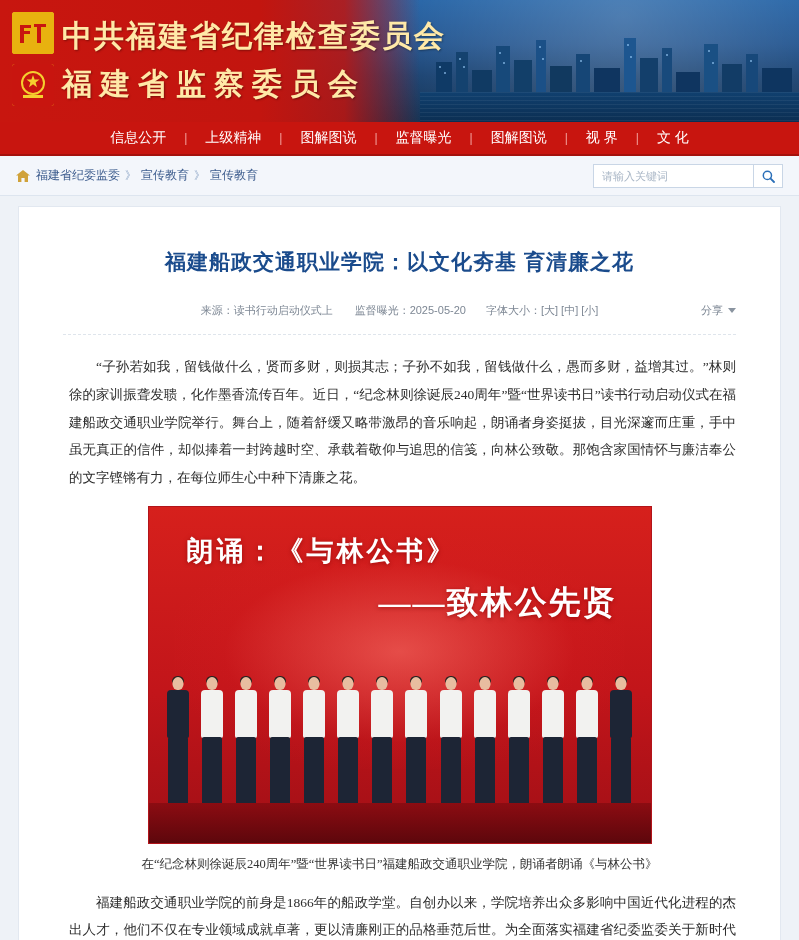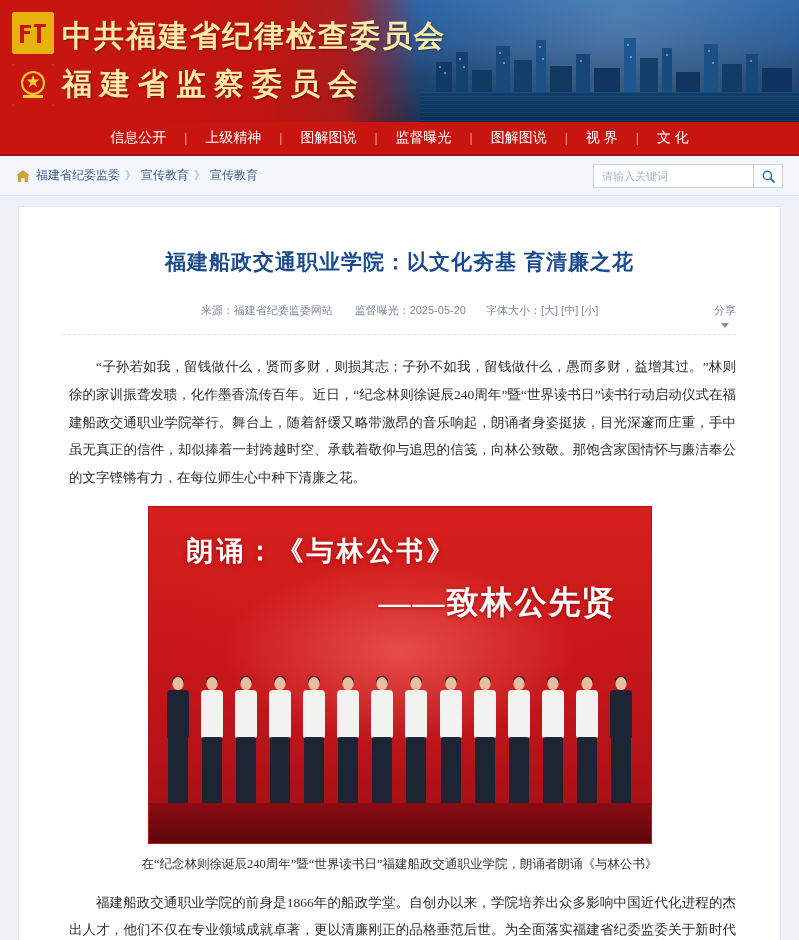--- a/index.html
+++ b/index.html
@@ -155,21 +155,21 @@
     margin-bottom: 4px;
   }
   .meta {
     font-size: 11px;
     color: #7d8794;
     white-space: nowrap;
   }
   .share {
     position: absolute; right: 0; top: 0;
     font-size: 11px; color: #7d8794;
-    display: flex; align-items: center; gap: 5px; flex-direction: column;
+    display: flex; align-items: center; gap: 5px;
   }
   .caret { width: 0; height: 0; border-left: 4px solid transparent; border-right: 4px solid transparent; border-top: 5px solid #8a94a0; }
   .divider { border-top: 1px dashed #dfe5ec; margin: 4px 0 18px 0; }
 
   p.body {
     font-size: 13.5px;
     line-height: 2.05;
     color: #2d2d2d;
     text-align: justify;
     text-indent: 2em;
@@ -352,21 +352,21 @@
   </div>
 </div>
 
 <div class="page">
   <div class="card">
 
     <div class="title">福建船政交通职业学院：以文化夯基 育清廉之花</div>
 
     <div class="meta-row">
       <span class="meta">
-        <span>来源：</span><span>福建省纪委监委网站</span>
+        <span>来源：</span><span>读书行动启动仪式上</span>
       </span>
       <span class="meta" style="margin-left:22px">
         <span>监督曝光：</span><span>2025-05-20</span>
       </span>
       <span class="meta" style="margin-left:20px">
         <span>字体大小：</span><span>[大] [中] [小]</span>
       </span>
       <span class="share">
         <span>分享</span>
         <span class="caret"></span>

